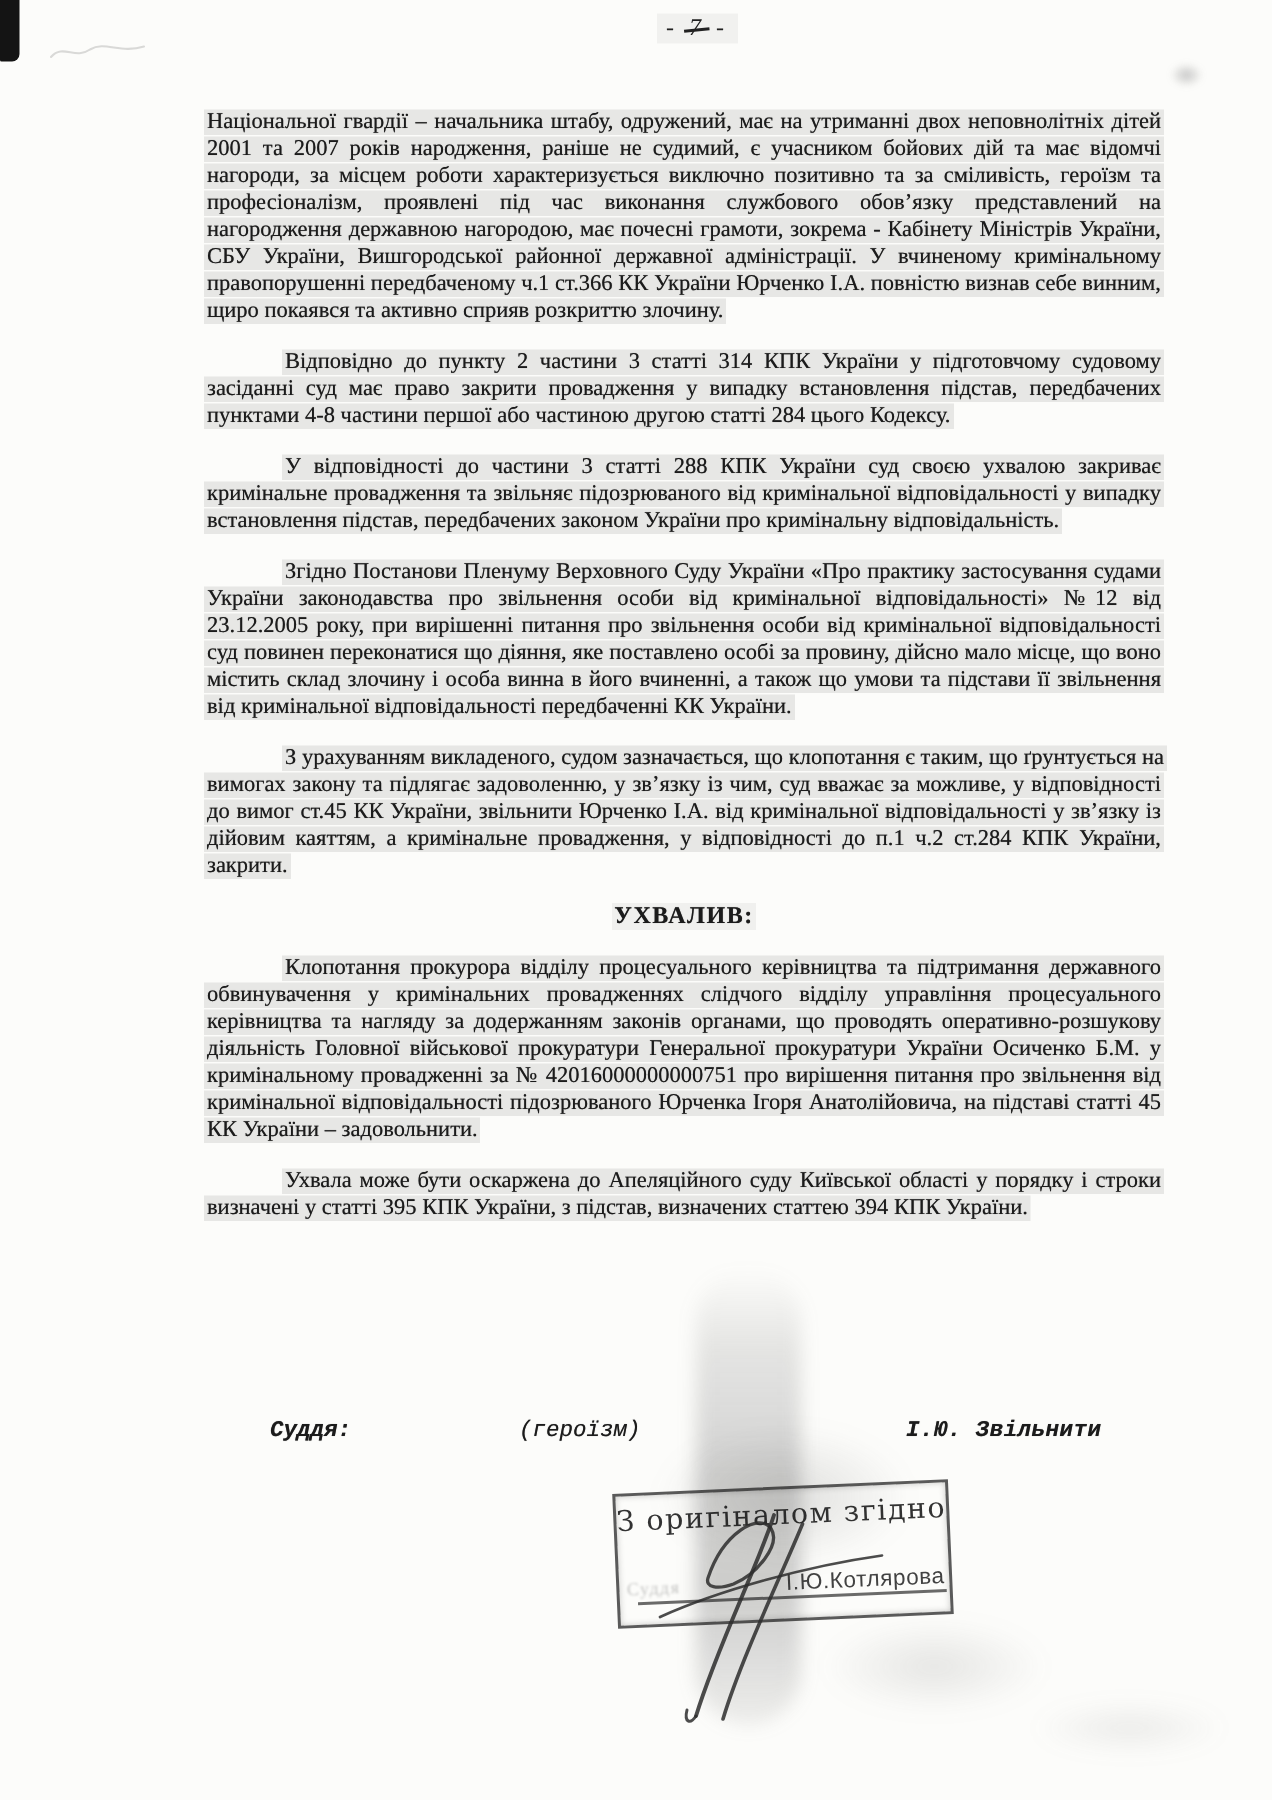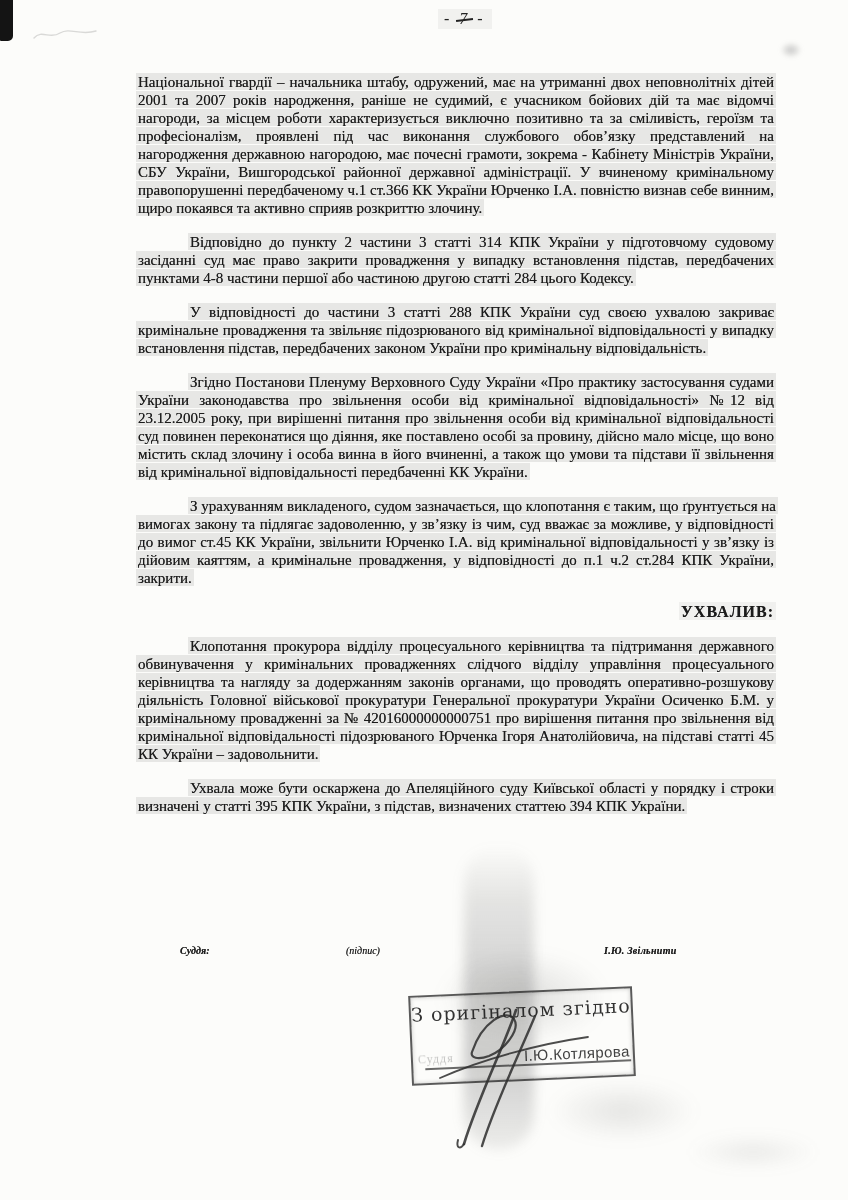--- a/index.html
+++ b/index.html
@@ -39,27 +39,27 @@
   .ind{text-indent:52px;}
   .band{
     background:rgba(15,15,15,0.088);
     padding:0.5px 2px;
     -webkit-box-decoration-break:clone;box-decoration-break:clone;
   }
   .band-light{background:rgba(15,15,15,0.05);}
   .content, .sig-row{text-shadow:0 0 0.45px rgba(0,0,0,0.65);}
   .heading{
     margin:14px 0 24px 0;
-    text-align:right;font-weight:bold;font-size:16px;letter-spacing:1px;
+    text-align:center;font-weight:bold;font-size:16px;letter-spacing:1px;
     text-indent:0;
   }
   
   .sig-row{
     position:absolute;left:120px;top:945px;width:672px;height:22px;
-    font-size:10px;font-style:italic;
+    font-size:15px;font-style:italic;font-family:Liberation Mono, monospace;
   }
   .sig-role{position:absolute;left:60px;top:0;font-weight:bold;}
   .sig-note{position:absolute;left:226px;top:0;}
   .sig-name{position:absolute;left:484px;top:0;font-weight:bold;letter-spacing:.3px;}
   
   .streak{
     position:absolute;left:464px;top:845px;width:70px;height:305px;
     background:linear-gradient(to bottom,
       rgba(110,110,110,0) 0%,
       rgba(105,105,105,0.16) 18%,
@@ -126,21 +126,21 @@
     <p class="ind"><span class="band">З урахуванням викладеного, судом зазначається, що клопотання є таким, що ґрунтується на вимогах закону та підлягає задоволенню, у зв’язку із чим, суд вважає за можливе, у відповідності до вимог ст.45 КК України, звільнити Юрченко І.А. від кримінальної відповідальності у зв’язку із дійовим каяттям, а кримінальне провадження, у відповідності до п.1 ч.2 ст.284 КПК України, закрити.</span></p>
 
     <p class="heading"><span class="band band-light">УХВАЛИВ:</span></p>
 
     <p class="ind"><span class="band">Клопотання прокурора відділу процесуального керівництва та підтримання державного обвинувачення у кримінальних провадженнях слідчого відділу управління процесуального керівництва та нагляду за додержанням законів органами, що проводять оперативно-розшукову діяльність Головної військової прокуратури Генеральної прокуратури України Осиченко Б.М. у кримінальному провадженні за № 42016000000000751 про вирішення питання про звільнення від кримінальної відповідальності підозрюваного Юрченка Ігоря Анатолійовича, на підставі статті 45 КК України – задовольнити.</span></p>
     <p class="ind"><span class="band">Ухвала може бути оскаржена до Апеляційного суду Київської області у порядку і строки визначені у статті 395 КПК України, з підстав, визначених статтею 394 КПК України.</span></p>
   </div>
 
   <div class="sig-row">
     <span class="sig-role">Суддя:</span>
-    <span class="sig-note">(підпис)</span>
+    <span class="sig-note">(героїзм)</span>
     <span class="sig-name">І.Ю. Звільнити</span>
   </div>
 
   <div class="streak"></div>
   <div class="smudge smudge-stamp"></div>
   <div class="smudge smudge-below"></div>
   <div class="smudge smudge-br"></div>
   <div class="smudge smudge-tr"></div>
 
   <div class="stamp">

